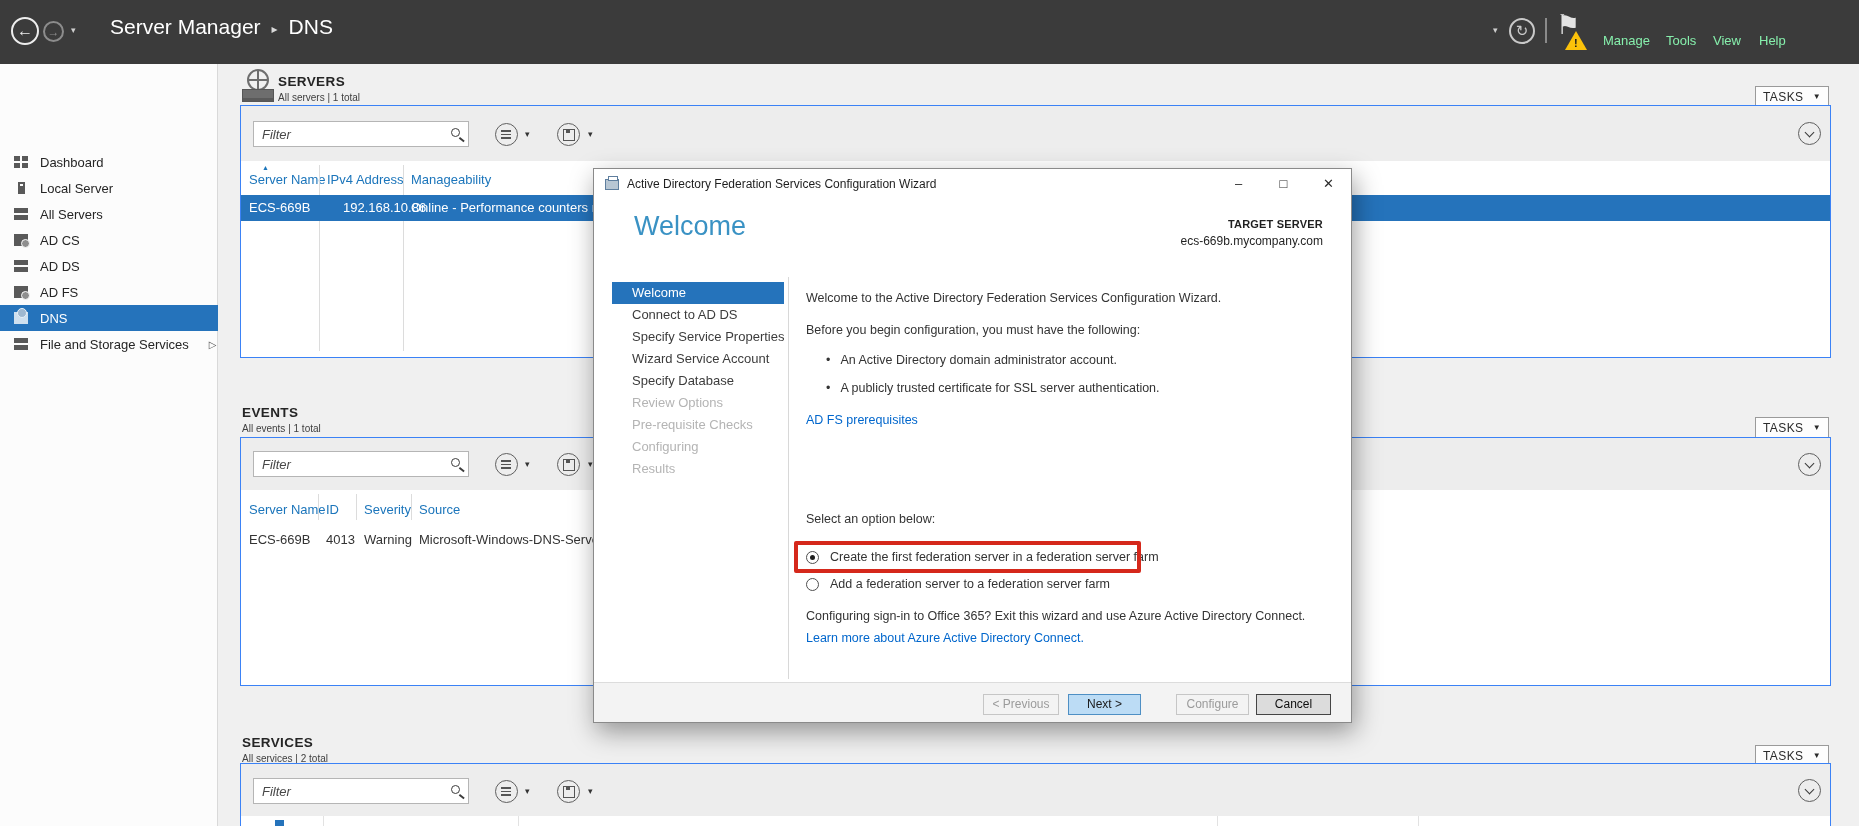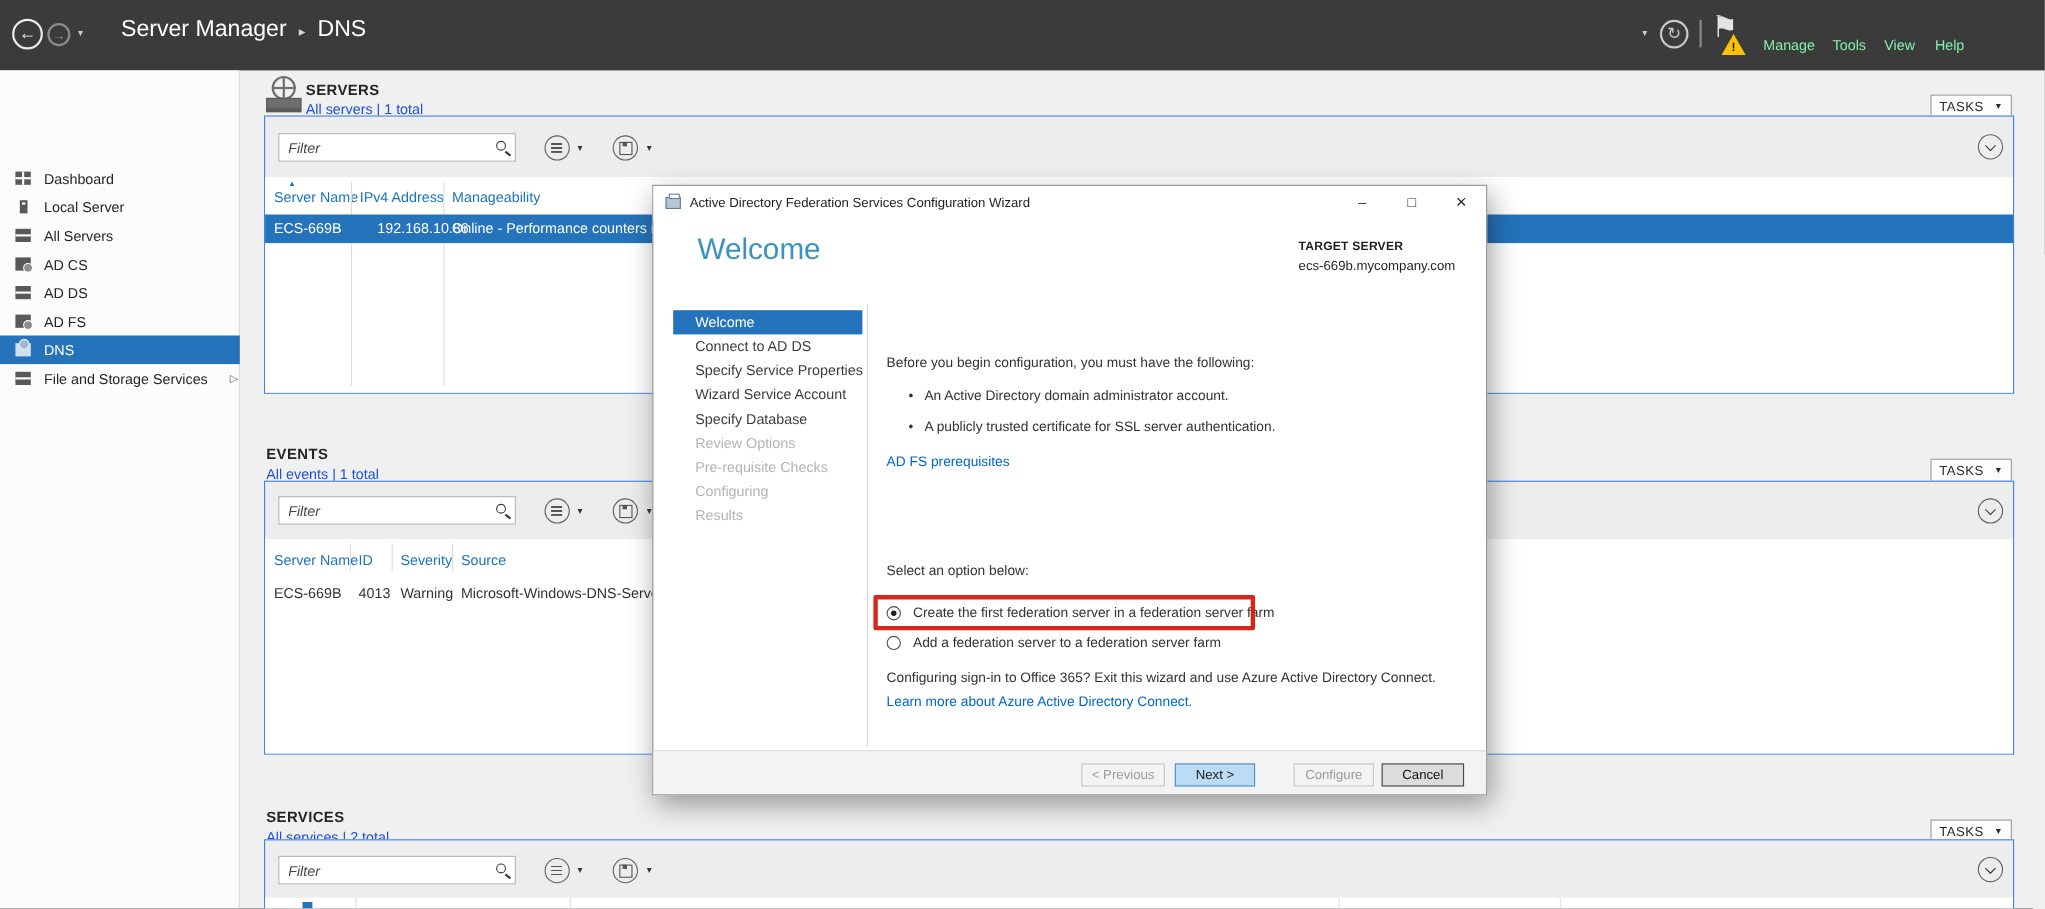--- a/index.html
+++ b/index.html
@@ -47,21 +47,21 @@
   
   .tile-head{position:absolute;width:600px;height:40px}
   .big-servers{position:absolute;left:2px;top:2px;width:30px;height:32px}
   .big-servers::before{content:"";position:absolute;left:5px;top:0;width:18px;height:18px;border-radius:50%;
       border:2.5px solid #6E6E6E;background:
       linear-gradient(#6E6E6E,#6E6E6E) 50% 0/2px 18px no-repeat,
       linear-gradient(#6E6E6E,#6E6E6E) 0 50%/18px 2px no-repeat}
   .big-servers::after{content:"";position:absolute;left:0;top:20px;width:30px;height:11px;background:#6E6E6E;
       box-shadow:inset 0 -3px 0 #5A5A5A;border:1px solid #565656}
   .tile-title{position:absolute;top:7px;font-size:13.5px;font-weight:bold;letter-spacing:.4px;color:#252525}
-  .tile-sub{position:absolute;top:25px;font-size:13px;color:#1d4ed8}
+  .tile-sub{position:absolute;top:25px;font-size:10px;color:#404040}
   .tasks-btn{position:absolute;width:74px;height:21px;background:#FDFDFD;border:1px solid #9A9A9A;
              font:12px "Liberation Sans",sans-serif;letter-spacing:.4px;color:#2B2B2B;
              display:flex;align-items:center;justify-content:space-between;padding:0 7px}
   .tasks-btn .tcaret{font-size:8px;color:#2B2B2B}
   .tile-box{position:absolute;width:1591px;background:#EDEDED;border:1px solid #3b82f6}
   .filter-wrap{position:absolute;left:12px;width:216px;height:26px;background:#FFF;border:1px solid #B5B5B5}
   .filter{width:100%;height:100%;border:0;outline:0;background:transparent;padding:0 26px 0 8px;
           font:italic 13px "Liberation Sans",sans-serif;color:#333}
   .filter::placeholder{color:#474747;font-style:italic;opacity:1}
   .mag{position:absolute;right:8px;top:6px;width:9px;height:9px;border:1.5px solid #3C3C3C;border-radius:50%}
@@ -87,21 +87,21 @@
 
   
   .dialog{position:absolute;left:593px;top:168px;width:759px;height:555px;background:#FFF;
           border:1px solid #8A8A8A;box-shadow:3px 9px 24px rgba(0,0,0,.38)}
   .dlg-titlebar{position:absolute;left:0;top:0;right:0;height:30px;background:#FFF}
   .dlg-ico{position:absolute;left:11px;top:10px;width:14px;height:11px;background:#B7C6D3;border:1px solid #5E7E9E}
   .dlg-ico::after{content:"";position:absolute;left:2px;top:-4px;width:8px;height:3px;background:#FFF;border:1px solid #5E7E9E}
   .dlg-title{position:absolute;left:33px;top:8px;font-size:12px;color:#1E1E1E;white-space:nowrap}
   .winbtn{position:absolute;top:0;width:45px;height:30px;text-align:center;line-height:29px;font-size:13px;color:#2B2B2B}
   .dlg-welcome{position:absolute;left:40px;top:42px;font-size:27px;color:#3A92C4}
-  .dlg-target{position:absolute;right:28px;top:49px;color:#1F1F1F}
+  .dlg-target{position:absolute;right:28px;top:49px;text-align:right;color:#1F1F1F}
   .dlg-target .l1{font-size:11px;font-weight:bold;letter-spacing:.2px}
   .dlg-target .l2{font-size:12px;margin-top:4px}
   .steps{position:absolute;left:18px;top:113px;width:172px}
   .step{height:22px;line-height:22px;padding-left:20px;font-size:13px;color:#3C3C3C;white-space:nowrap}
   .step.active{background:#2573BB;color:#FFF}
   .step.disabled{color:#B4B4B4}
   .steps-divider{position:absolute;left:194px;top:108px;width:1px;height:402px;background:#D8D8D8}
   .dtext{position:absolute;left:212px;font-size:12.5px;color:#333;line-height:16px;white-space:nowrap}
   .dbullet{position:absolute;left:232px;font-size:12.5px;color:#333;line-height:16px;white-space:nowrap}
   .dbullet .b{margin-right:10px}
@@ -301,20 +301,21 @@
       <div class="step">Specify Service Properties</div>
       <div class="step">Wizard Service Account</div>
       <div class="step">Specify Database</div>
       <div class="step disabled">Review Options</div>
       <div class="step disabled">Pre-requisite Checks</div>
       <div class="step disabled">Configuring</div>
       <div class="step disabled">Results</div>
     </div>
     <div class="steps-divider"></div>
 
+    <div class="dtext" style="top:121px">Welcome to the Active Directory Federation Services Configuration Wizard.</div>
     <div class="dtext" style="top:153px">Before you begin configuration, you must have the following:</div>
     <div class="dbullet" style="top:183px">
       <span class="b">•</span><span>An Active Directory domain administrator account.</span>
     </div>
     <div class="dbullet" style="top:211px">
       <span class="b">•</span><span>A publicly trusted certificate for SSL server authentication.</span>
     </div>
     <div class="dtext dlink" style="top:243px">AD FS prerequisites</div>
 
     <div class="dtext" style="top:342px">Select an option below:</div>

